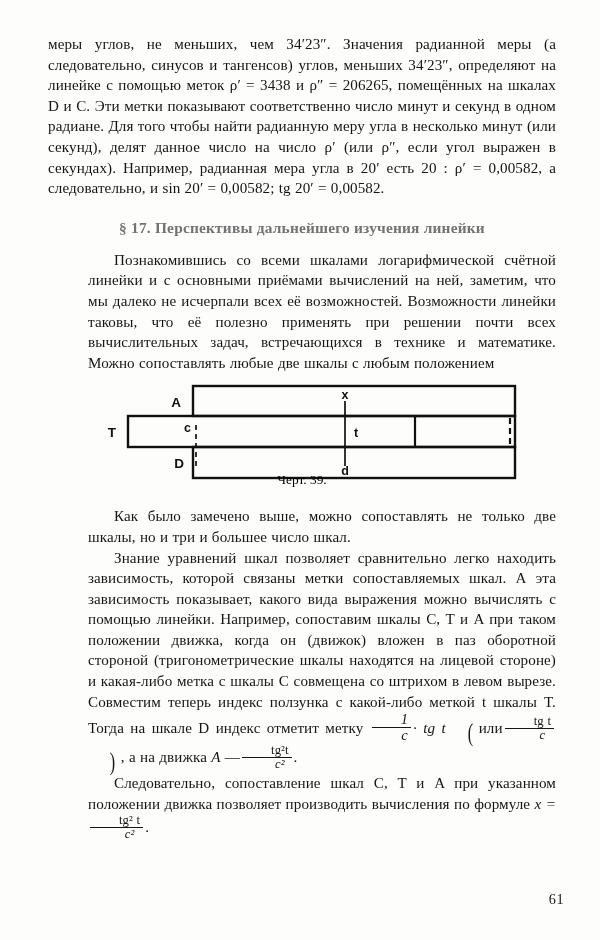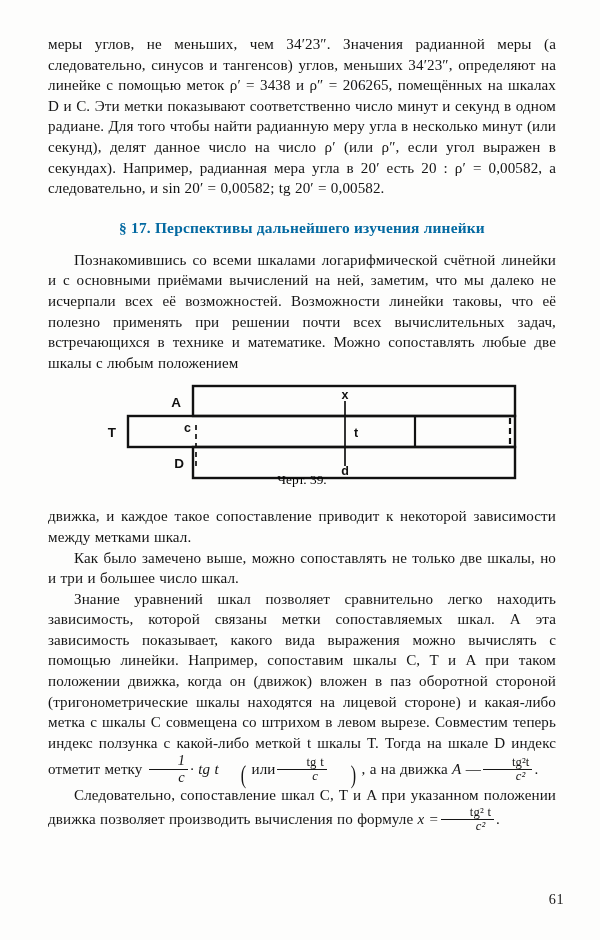--- a/index.html
+++ b/index.html
@@ -34,28 +34,29 @@
     font-size: 15.1px;
     line-height: 20.6px;
     text-align: justify;
     text-justify: inter-word;
     letter-spacing: 0.1px;
     word-spacing: 0.4px;
     color: #151515;
   }
   p.body-text.indent {
     text-indent: 26px;
+    margin-left: 40px;
   }
   .heading {
     margin: 20px 0 13px 0;
     font-size: 15.4px;
     font-weight: bold;
     text-align: center;
     letter-spacing: 0.2px;
-    color: #0369a1;
+    color: #737373;
   }
 
   
   .figure-wrap {
     position: relative;
     height: 122px;
     margin: 11px 0 0 0;
   }
   .diagram {
     position: absolute;
@@ -148,21 +149,20 @@
         <text x="68" y="53" font-family="Liberation Sans, sans-serif" font-size="13.5" font-weight="bold" text-anchor="end" fill="#111111">T</text>
         <text x="136" y="84" font-family="Liberation Sans, sans-serif" font-size="13.5" font-weight="bold" text-anchor="end" fill="#111111">D</text>
         <text x="143" y="48" font-family="Liberation Sans, sans-serif" font-size="12.5" font-weight="bold" text-anchor="end" fill="#111111">c</text>
         <text x="297" y="15" font-family="Liberation Sans, sans-serif" font-size="12.5" font-weight="bold" text-anchor="middle" fill="#111111">x</text>
         <text x="306" y="53" font-family="Liberation Sans, sans-serif" font-size="12.5" font-weight="bold" text-anchor="start" fill="#111111">t</text>
         <text x="297" y="91" font-family="Liberation Sans, sans-serif" font-size="12.5" font-weight="bold" text-anchor="middle" fill="#111111">d</text>
       </svg>
       <div class="fig-caption">Черт. 39.</div>
     </div>
 
-    <p class="body-text">движка, и каждое такое сопоставление приводит к некоторой зависимости между метками шкал.</p>
     <p class="body-text indent">Как было замечено выше, можно сопоставлять не только две шкалы, но и три и большее число шкал.</p>
 
     <p class="body-text indent">
       <span>Знание уравнений шкал позволяет сравнительно легко находить зависимость, которой связаны метки сопоставляемых шкал. А эта зависимость показывает, какого вида выражения можно вычислять с помощью линейки. Например, сопоставим шкалы C, T и A при таком положении движка, когда он (движок) вложен в паз оборотной стороной (тригонометрические шкалы находятся на лицевой стороне) и какая-либо метка c шкалы C совмещена со штрихом в левом вырезе. Совместим теперь индекс ползунка с какой-либо меткой t шкалы T. Тогда на шкале D индекс отметит метку</span>
       <span>
         <span class="frac"><span class="num ital">1</span><span class="den ital">c</span></span><span class="ital">· tg t</span><span class="paren-big">(</span><span>или</span><span class="frac small"><span class="num">tg t</span><span class="den ital">c</span></span><span class="paren-big">)</span><span>, а на движка</span>
         <span class="ital">A</span>
         <span>—</span><span class="frac small"><span class="num">tg²t</span><span class="den ital">c²</span></span><span>.</span>
       </span>
     </p>

